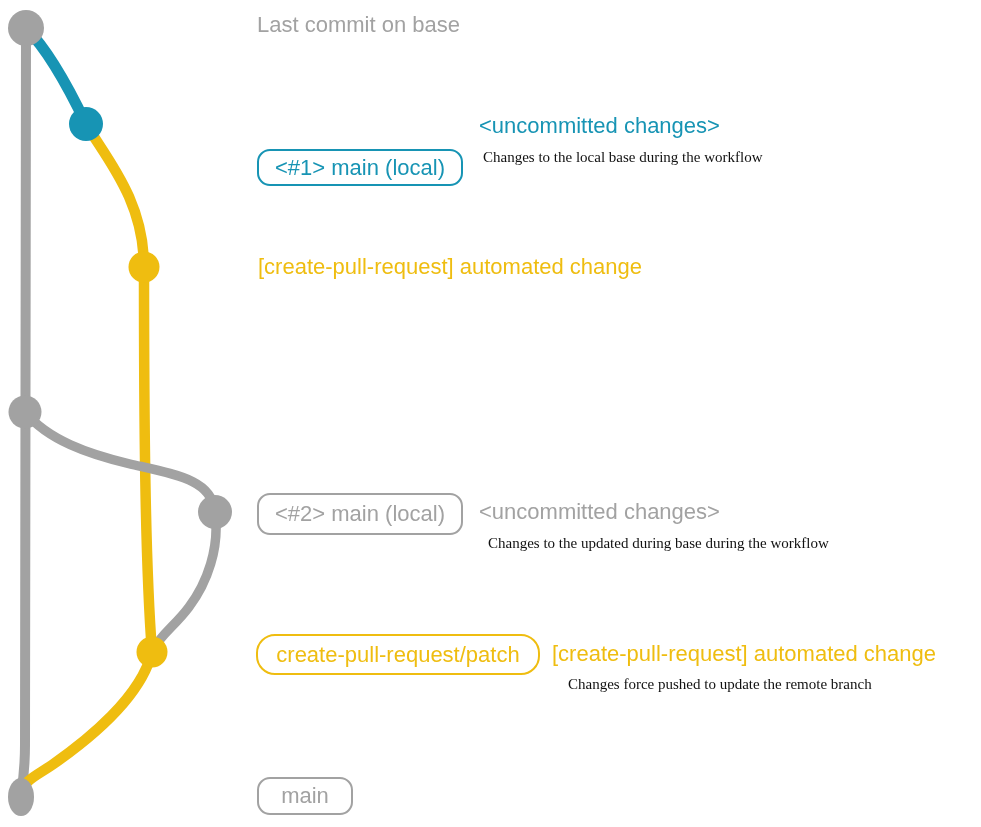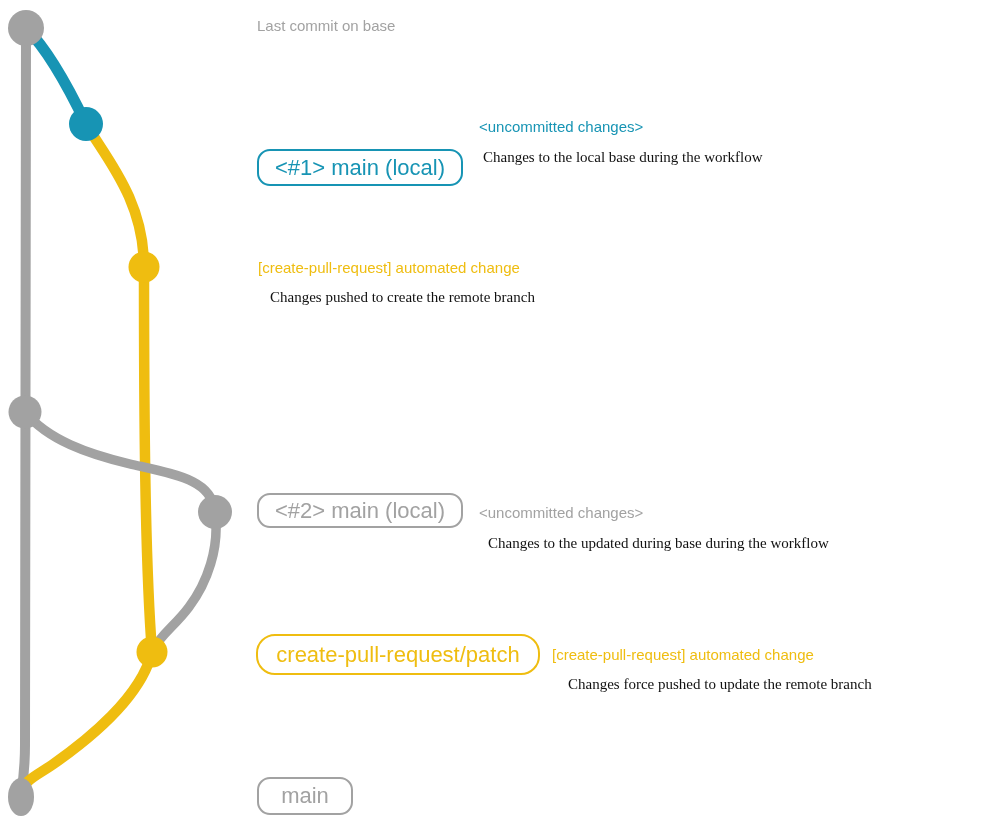--- a/index.html
+++ b/index.html
@@ -11,21 +11,21 @@
     position:relative; width:981px; height:827px; background:var(--bg);
     font-family:"Liberation Sans",sans-serif; overflow:hidden;
   }
   .graph-svg{position:absolute; left:0; top:0;}
   .graph-svg path{fill:none; stroke-linecap:round;}
   .s-gray{stroke:var(--gray);} .s-blue{stroke:var(--blue);} .s-yellow{stroke:var(--yellow);}
   .f-gray{fill:var(--gray);} .f-blue{fill:var(--blue);} .f-yellow{fill:var(--yellow);}
 
   .caption{
     position:absolute; transform:translateY(-50%);
-    font-size:15px; white-space:nowrap; line-height:1;
+    font-size:22px; white-space:nowrap; line-height:1;
   }
   .c-gray{color:var(--gray);} .c-blue{color:var(--blue);} .c-yellow{color:var(--yellow);}
 
   .pill{
     position:absolute; box-sizing:border-box;
     display:flex; align-items:center; justify-content:center;
     border:2px solid; border-radius:13px;
     font-size:22px; white-space:nowrap; line-height:1;
     background:transparent;
   }
@@ -67,24 +67,23 @@
     <ellipse class="f-gray" cx="21" cy="797" rx="13" ry="19"></ellipse>
   </svg>
 
   <div class="caption c-gray" style="left:257px; top:25px;">Last commit on base</div>
 
   <div class="pill p-blue" style="left:257px; top:109px; width:206px; height:37px;margin-top:40px;">&lt;#1&gt; main (local)</div>
   <div class="caption c-blue" style="left:479px; top:126px;">&lt;uncommitted changes&gt;</div>
   <div class="desc" style="left:483px; top:157px;">Changes to the local base during the workflow</div>
 
   <div class="caption c-yellow" style="left:258px; top:267px;">[create-pull-request] automated change</div>
-  <div class="desc" style="left:270px; top:297px;">Changes pushed to create the remote branch</div>
 
 
-  <div class="pill p-gray" style="left:257px; top:493px; width:206px; height:35px;">&lt;#2&gt; main (local)</div>
+  <div class="pill p-gray" style="left:257px; top:493px; width:206px; height:42px;">&lt;#2&gt; main (local)</div>
   <div class="caption c-gray" style="left:479px; top:512px;">&lt;uncommitted changes&gt;</div>
   <div class="desc" style="left:488px; top:543px;">Changes to the updated during base during the workflow</div>
 
   <div class="pill p-yellow" style="left:256px; top:634px; width:284px; height:41px;border-radius:19px;">create-pull-request/patch</div>
   <div class="caption c-yellow" style="left:552px; top:654px;">[create-pull-request] automated change</div>
   <div class="desc" style="left:568px; top:684px;text-align:right;">Changes force pushed to update the remote branch</div>
 
   <div class="pill p-gray" style="left:257px; top:777px; width:96px; height:38px;">main</div>
 
 </div>

